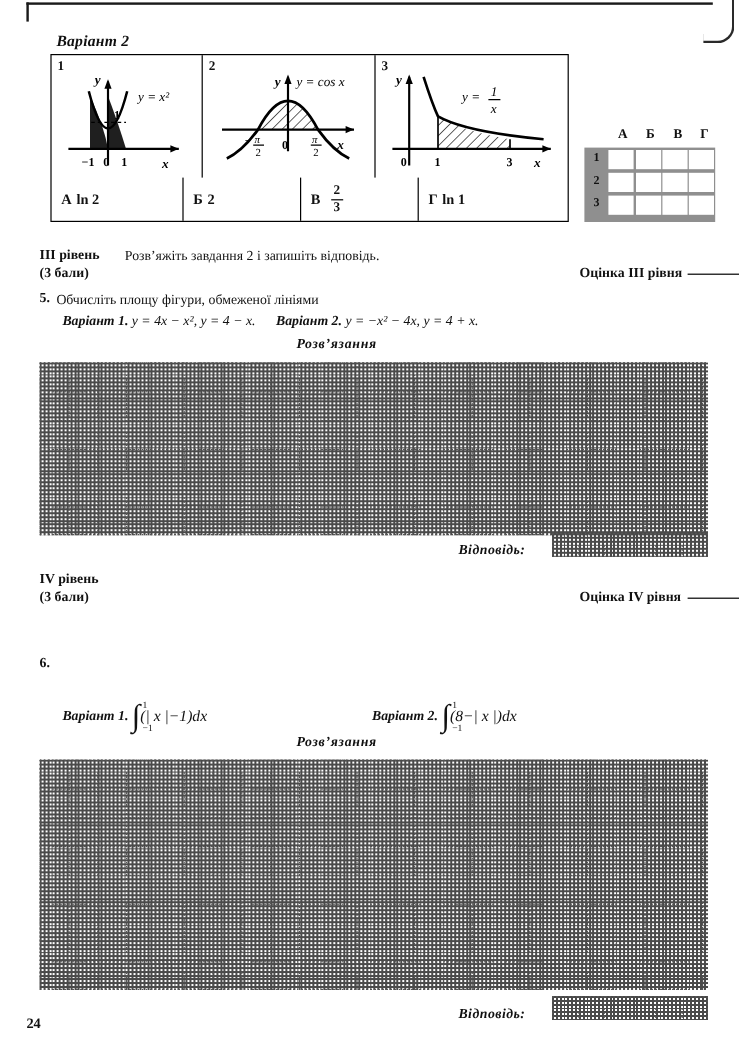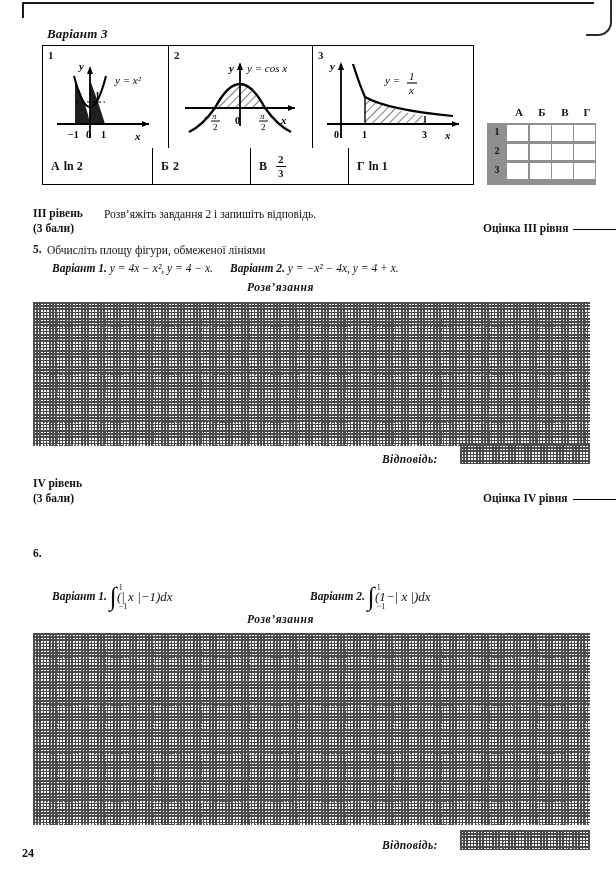--- a/index.html
+++ b/index.html
@@ -86,21 +86,21 @@
 </style>
 </head>
 <body>
 
 <div class="page">
 
   <div class="scan-top"></div>
   <div class="scan-left"></div>
   <div class="scan-corner"></div>
 
-  <div class="variant-title">Варіант 3</div>
+  <div class="variant-title">Варіант 2</div>
 
   <div class="gtable">
 
     <div class="gcell c1">
       <div class="gnum">1</div>
       <svg width="126" height="102" viewBox="0 0 126 102">
         <defs>
           <pattern id="solidfill" width="4" height="4" patternUnits="userSpaceOnUse">
             <rect width="4" height="4" fill="#1a1a1a"></rect>
           </pattern>
@@ -337,21 +337,21 @@
     </span>
   </div>
 
   <div class="tasktext" style="left:310px;top:588px;">
     <span class="vlabel">Варіант 2.</span>
     <span class="intg">
       <span class="intsym">∫
         <span class="intlim top">1</span>
         <span class="intlim bot">−1</span>
       </span>
-      <span class="mathi" style="font-size:13px;">(1−| x |)dx</span>
+      <span class="mathi" style="font-size:13px;">(8−| x |)dx</span>
     </span>
   </div>
 
   <div class="rozv" style="left:247px;top:613px;">Розв’язання</div>
 
   <div class="workgrid" id="grid2" style="left:33px;top:633px;width:557px;height:192px;">
     <div class="wg-inner">
         <div class="hline" style="top: 0px;"></div>
         <div class="hline" style="top: 24px;"></div>
         <div class="hline" style="top: 48px;"></div>

